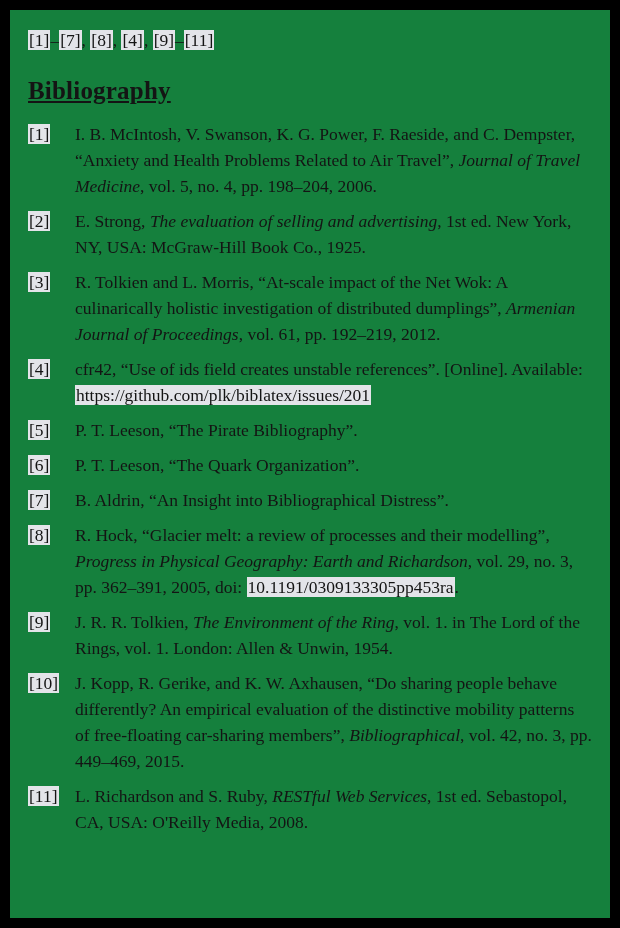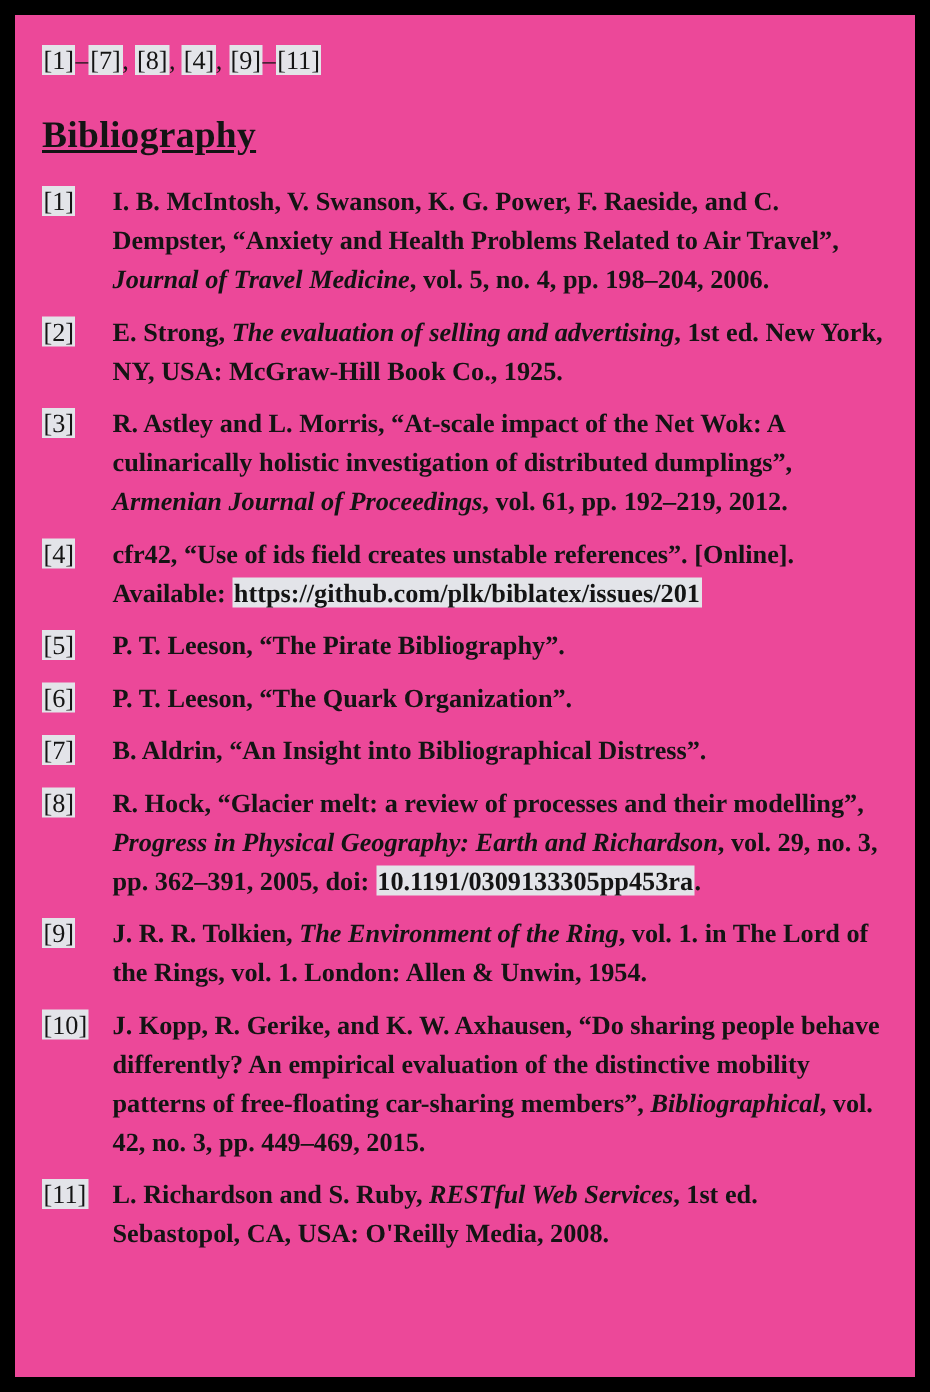--- a/index.html
+++ b/index.html
@@ -12,21 +12,21 @@
     background: #000000;
     position: relative;
     font-family: "Liberation Serif", "DejaVu Serif", serif;
   }
   .page {
     position: absolute;
     left: 10px;
     top: 10px;
     width: 600px;
     height: 908px;
-    background: #ec4899;
+    background: #15803d;
     box-sizing: border-box;
     padding: 18px 18px 0 18px;
     overflow: hidden;
     color: #141414;
   }
   .citation-line {
     margin: 0;
     font-size: 17.5px;
     line-height: 24px;
     white-space: nowrap;
@@ -57,21 +57,20 @@
   .ref-label-cell {
     flex: 0 0 47px;
   }
   .ref-label {
     background: #e3e4e9;
     padding: 0 1px;
     cursor: pointer;
   }
   .ref-text {
     flex: 1 1 auto;
-    font-weight: bold;
   }
   .italic {
     font-style: italic;
   }
   .link-highlight {
     background: #e3e4e9;
     padding: 0 1px;
     cursor: pointer;
     box-decoration-break: clone;
     -webkit-box-decoration-break: clone;
@@ -89,21 +88,21 @@
     <span class="ref-text"><span>I. B. McIntosh, V. Swanson, K. G. Power, F. Raeside, and C. Dempster, “Anxiety and Health Problems Related to Air Travel”, </span><span class="italic">Journal of Travel Medicine</span><span>, vol. 5, no. 4, pp. 198–204, 2006.</span></span>
   </div>
 
   <div class="ref">
     <span class="ref-label-cell"><span class="ref-label">[2]</span></span>
     <span class="ref-text"><span>E. Strong, </span><span class="italic">The evaluation of selling and advertising</span><span>, 1st ed. New York, NY, USA: McGraw-Hill Book Co., 1925.</span></span>
   </div>
 
   <div class="ref">
     <span class="ref-label-cell"><span class="ref-label">[3]</span></span>
-    <span class="ref-text"><span>R. Astley and L. Morris, “At-scale impact of the Net Wok: A culinarically holistic investigation of distributed dumplings”, </span><span class="italic">Armenian Journal of Proceedings</span><span>, vol. 61, pp. 192–219, 2012.</span></span>
+    <span class="ref-text"><span>R. Tolkien and L. Morris, “At-scale impact of the Net Wok: A culinarically holistic investigation of distributed dumplings”, </span><span class="italic">Armenian Journal of Proceedings</span><span>, vol. 61, pp. 192–219, 2012.</span></span>
   </div>
 
   <div class="ref">
     <span class="ref-label-cell"><span class="ref-label">[4]</span></span>
     <span class="ref-text"><span>cfr42, “Use of ids field creates unstable references”. [Online]. Available: </span><span class="link-highlight">https://github.com/plk/biblatex/issues/201</span></span>
   </div>
 
   <div class="ref">
     <span class="ref-label-cell"><span class="ref-label">[5]</span></span>
     <span class="ref-text"><span>P. T. Leeson, “The Pirate Bibliography”.</span></span>

